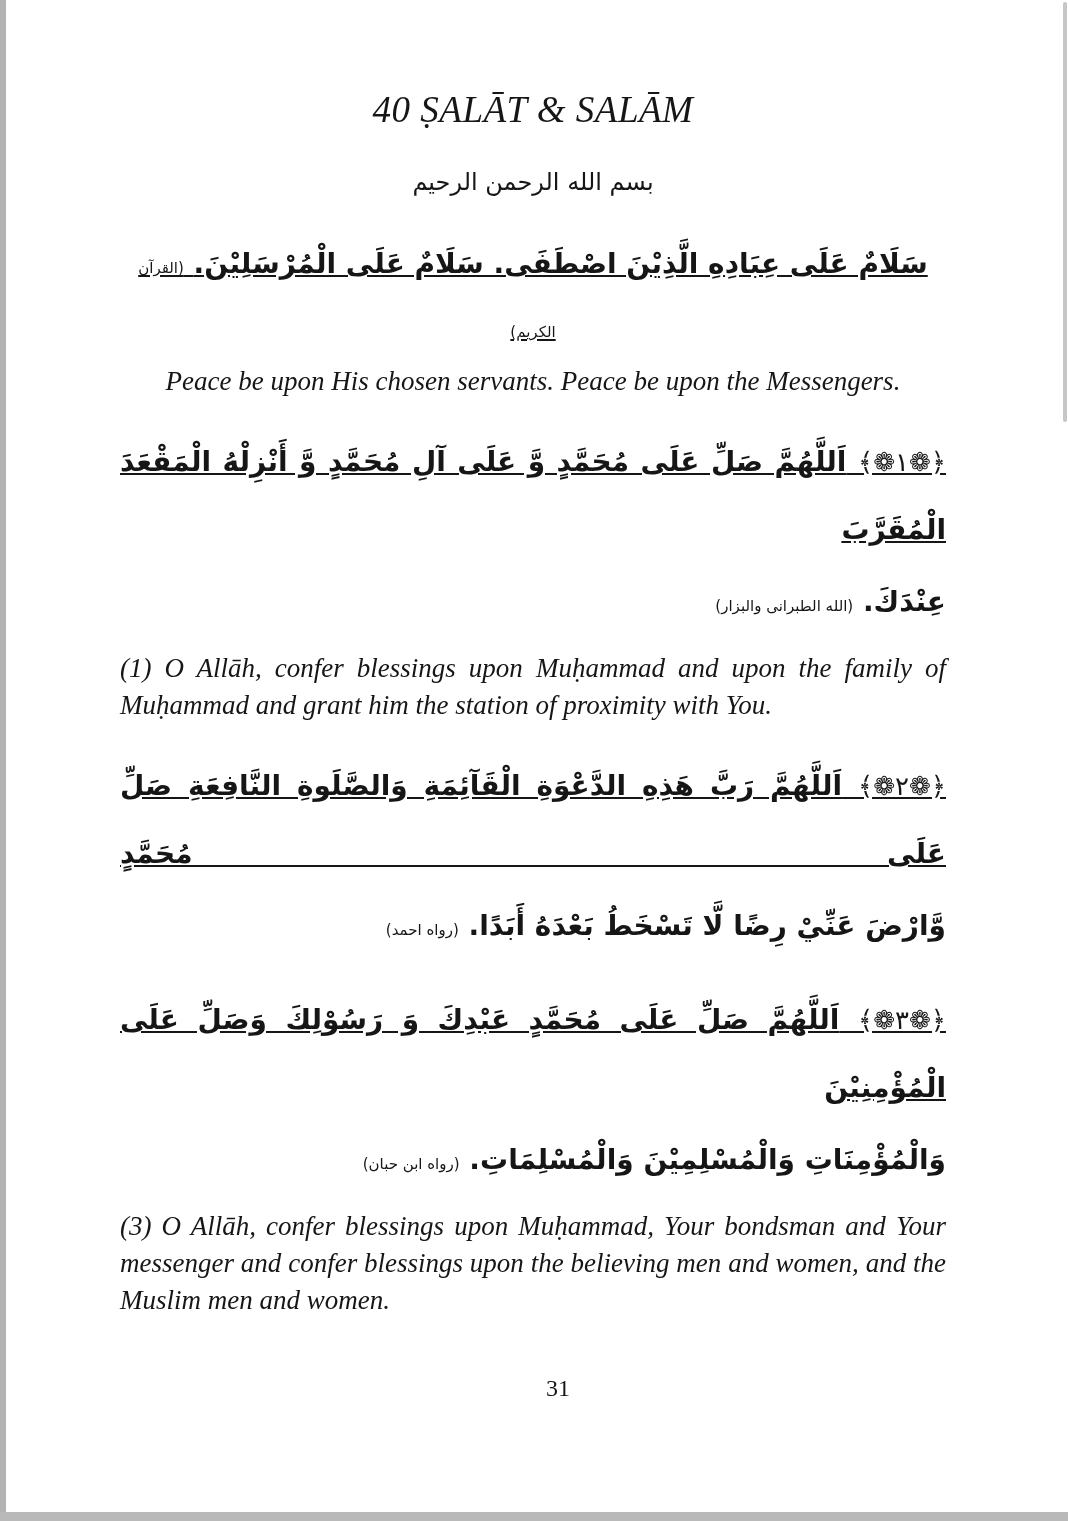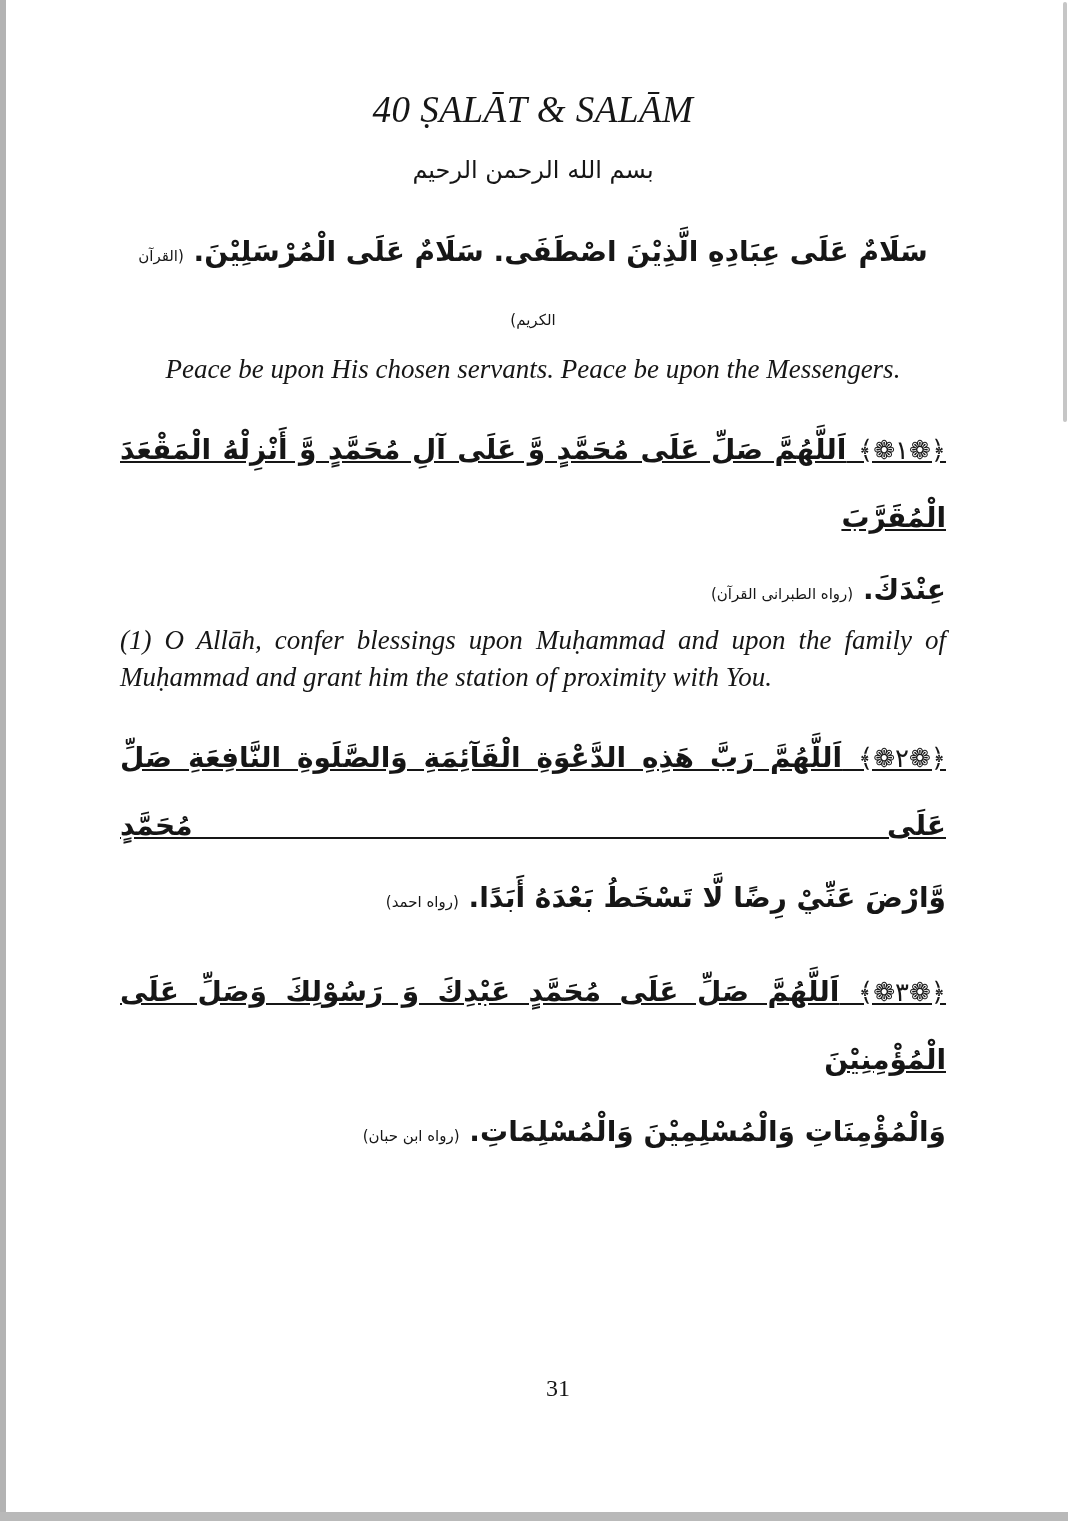--- a/index.html
+++ b/index.html
@@ -20,31 +20,32 @@
   .content { position: absolute; left: 120px; top: 0; width: 826px; }
 
   .title {
     margin-top: 86px;
     font: italic 37px/1.3 "Liberation Serif", serif;
     letter-spacing: 0.5px;
     text-align: center;
   }
 
   .bismillah {
-    margin-top: 16px;
+    margin-top: 28px;
     direction: rtl;
     font: 24px/40px "DejaVu Sans", sans-serif;
     text-align: center;
   }
 
   .verse-line {
     margin-top: 32px;
     direction: rtl;
     font: bold 28px/60px "DejaVu Sans", sans-serif;
     text-align: center;
+    text-decoration: underline;
   }
 
   .eng-quote {
     font: italic 27px/38px "Liberation Serif", serif;
     text-align: center;
   }
 
   .dua { margin-top: 28px; }
 
   .ar1 {
@@ -67,21 +68,21 @@
     unicode-bidi: bidi-override;
     letter-spacing: 2px;
     white-space: nowrap;
   }
   .attr {
     font-weight: normal;
     font-size: 15px;
   }
 
   .trans {
-    margin-top: 0;
+    margin-top: 16px;
     font: italic 27px/37px "Liberation Serif", serif;
     text-align: justify;
     text-align-last: left;
   }
 
   .page-num {
     position: absolute;
     left: 0; bottom: 118px;
     width: 100%;
     text-align: center;
@@ -109,21 +110,21 @@
 
   <div class="eng-quote">Peace be upon His chosen servants. Peace be upon the Messengers.</div>
 
   <div class="dua">
     <div class="ar1" lang="ar" dir="rtl">
       <span class="marker">﴾❁١❁﴿</span>
       <span>اَللَّهُمَّ صَلِّ عَلَى مُحَمَّدٍ وَّ عَلَى آلِ مُحَمَّدٍ وَّ أَنْزِلْهُ الْمَقْعَدَ الْمُقَرَّبَ</span>
     </div>
     <div class="ar2" lang="ar" dir="rtl">
       <span>عِنْدَكَ.</span>
-      <span class="attr">(رواه الطبرانى القرآن)</span>
+      <span class="attr">(الله الطبرانى والبزار)</span>
     </div>
     <div class="trans">(1) O Allāh, confer blessings upon Muḥammad and upon the family of Muḥammad and grant him the station of proximity with You.</div>
   </div>
 
   <div class="dua">
     <div class="ar1" lang="ar" dir="rtl">
       <span class="marker">﴾❁٢❁﴿</span>
       <span>اَللَّهُمَّ رَبَّ هَذِهِ الدَّعْوَةِ الْقَآئِمَةِ وَالصَّلَوةِ النَّافِعَةِ صَلِّ عَلَى مُحَمَّدٍ</span>
     </div>
     <div class="ar2" lang="ar" dir="rtl">
@@ -134,17 +135,18 @@
 
   <div class="dua">
     <div class="ar1" lang="ar" dir="rtl">
       <span class="marker">﴾❁٣❁﴿</span>
       <span>اَللَّهُمَّ صَلِّ عَلَى مُحَمَّدٍ عَبْدِكَ وَ رَسُوْلِكَ وَصَلِّ عَلَى الْمُؤْمِنِيْنَ</span>
     </div>
     <div class="ar2" lang="ar" dir="rtl">
       <span>وَالْمُؤْمِنَاتِ وَالْمُسْلِمِيْنَ وَالْمُسْلِمَاتِ.</span>
       <span class="attr">(رواه ابن حبان)</span>
     </div>
+    <div class="trans">(3) O Allāh, confer blessings upon Muḥammad, Your bondsman and Your messenger and confer blessings upon the believing men and women, and the Muslim men and women.</div>
   </div>
 
 </div>
 
 <div class="page-num">31</div>
 
 </body></html>

